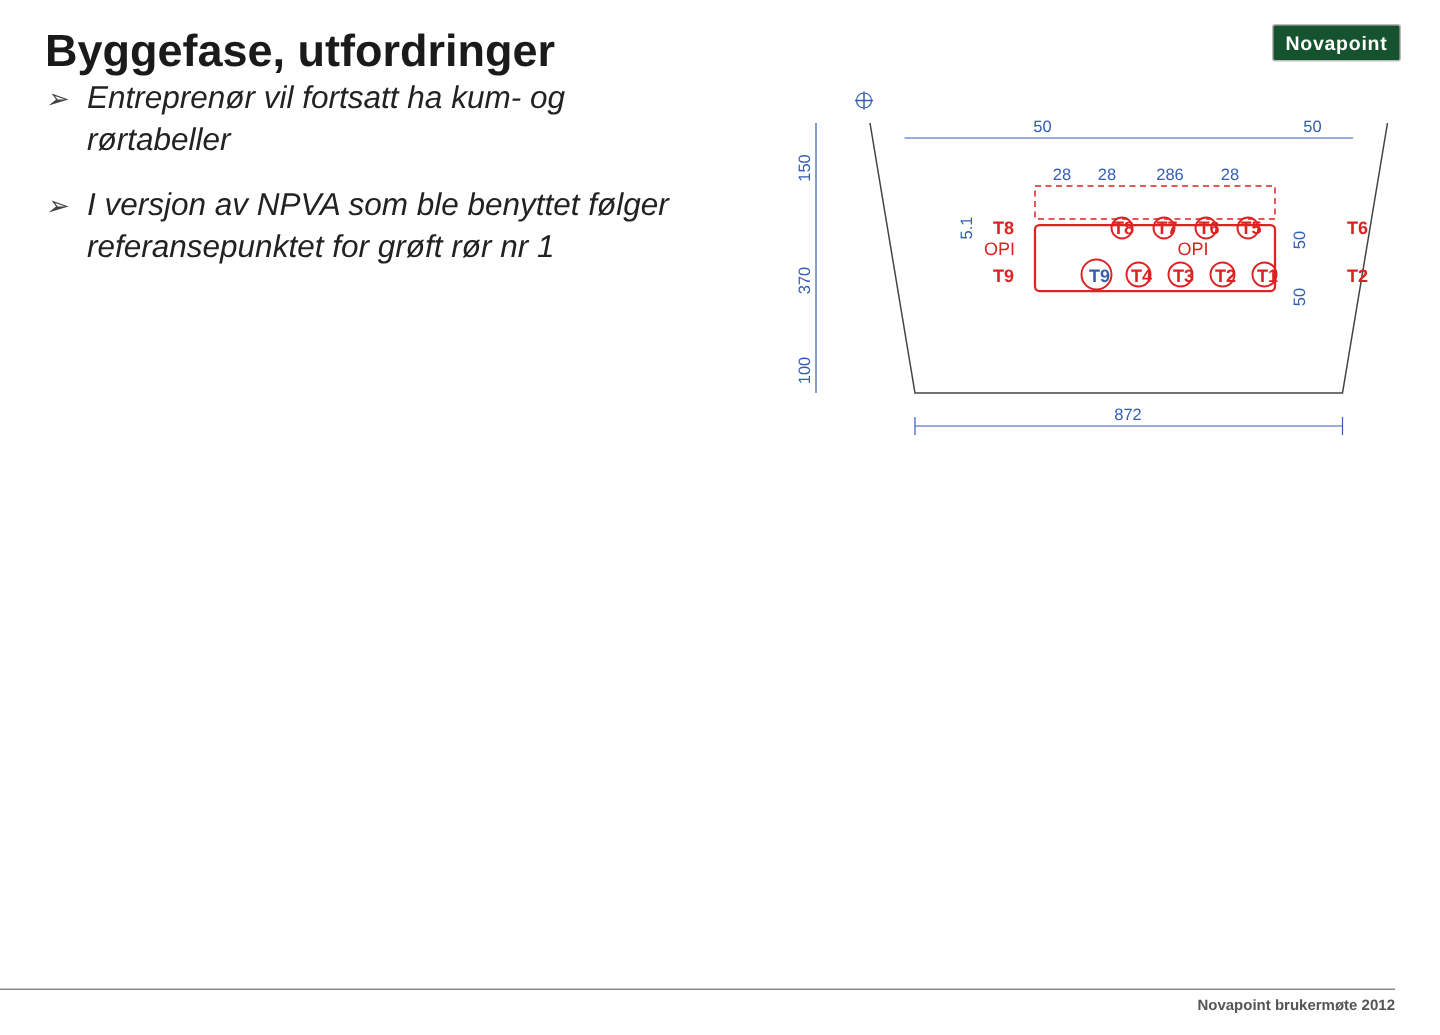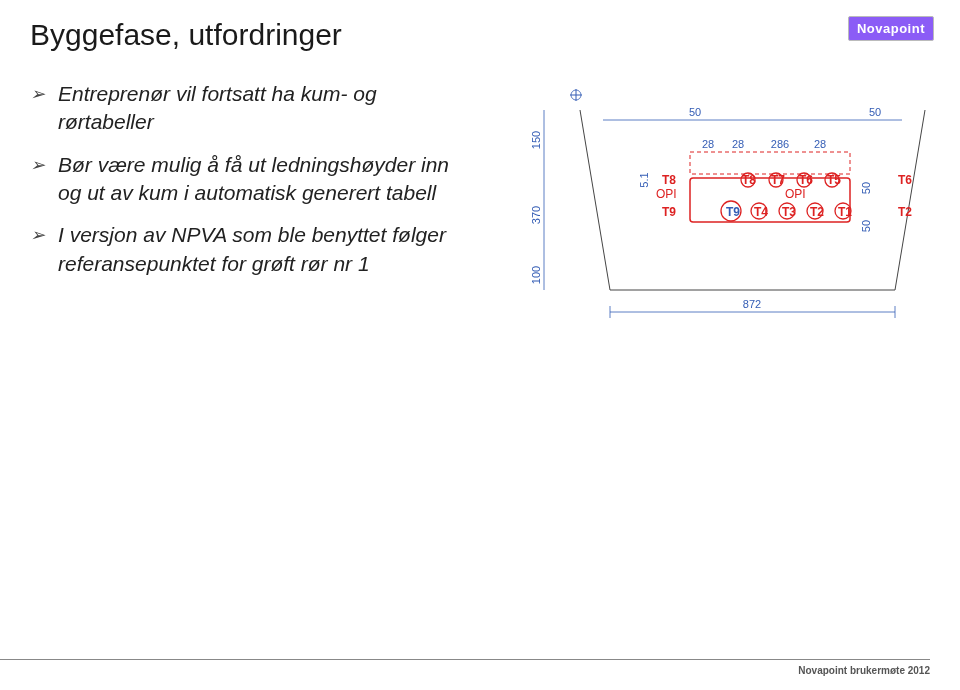--- a/index.html
+++ b/index.html
@@ -1,19 +1,19 @@
 <!DOCTYPE html>
 <html><head>
 <meta charset="utf-8">
 <style>
   * { box-sizing: border-box; margin: 0; padding: 0; }
   html, body { width: 960px; height: 690px; font-family: Arial, Helvetica, sans-serif; background: #fff; color: #222; }
   .slide { position: relative; width: 960px; height: 690px; padding: 18px 30px 30px 30px; }
-  .title { font-size: 30px; font-weight: 400; color: #1a1a1a; margin-bottom: 28px; }
-  .brand { position: absolute; top: 16px; right: 26px; padding: 4px 8px; font-size: 13px; font-weight: 700; color: #fff; background: #8b5cf6; border: 1px solid #bbb; border-radius: 2px; letter-spacing: 0.5px; }
+  .title { font-size: 30px; font-weight: 700; color: #1a1a1a; }
+  .brand { position: absolute; top: 16px; right: 26px; padding: 4px 8px; font-size: 13px; font-weight: 700; color: #fff; background: #14532d; border: 1px solid #bbb; border-radius: 2px; letter-spacing: 0.5px; }
   .content { display: flex; }
   .bullets { width: 440px; padding-right: 18px; font-size: 21px; line-height: 1.35; font-style: italic; }
   .bullets ul { list-style: none; padding-left: 28px; }
   .bullets li { position: relative; margin-bottom: 14px; }
   .bullets li::before { content: "➢"; position: absolute; left: -28px; top: 2px; color: #444; font-size: 18px; }
   .diagram { flex: 1; display: flex; justify-content: flex-end; align-items: flex-start; }
   .svgwrap { width: 430px; height: auto; }
   .footer { position: absolute; right: 30px; bottom: 14px; font-size: 10px; font-weight: 700; color: #555; }
   .footer::before { content: ""; display: block; position: absolute; left: -820px; right: 0; top: -6px; border-top: 1px solid #888; }
 
@@ -34,21 +34,20 @@
 <body>
 
 <div class="slide">
   <div class="title">Byggefase, utfordringer</div>
   <div class="brand">Novapoint</div>
 
   <div class="content">
     <div class="bullets">
       <ul>
         <li>Entreprenør vil fortsatt ha kum- og rørtabeller</li>
-        <li>Bør være mulig å få ut ledningshøyder inn og ut av kum i automatisk generert tabell</li>
         <li>I versjon av NPVA som ble benyttet følger referansepunktet for grøft rør nr 1</li>
       </ul>
     </div>
 
     <div class="diagram">
       <svg class="svgwrap" viewBox="0 0 430 310">
 
         <g>
           <line class="cross" x1="70" y1="15" x2="82" y2="15"></line>
           <line class="cross" x1="76" y1="9" x2="76" y2="21"></line>

